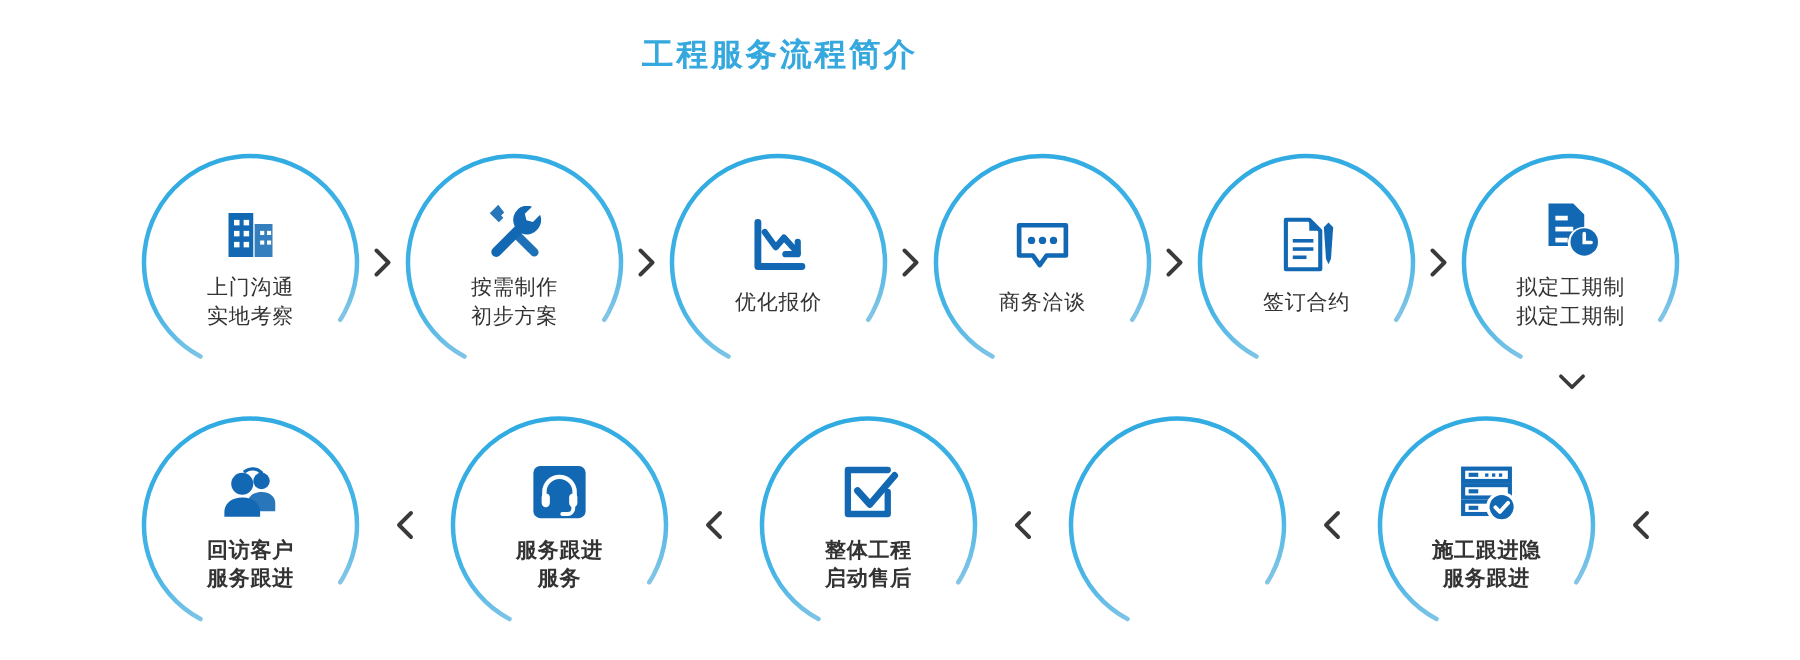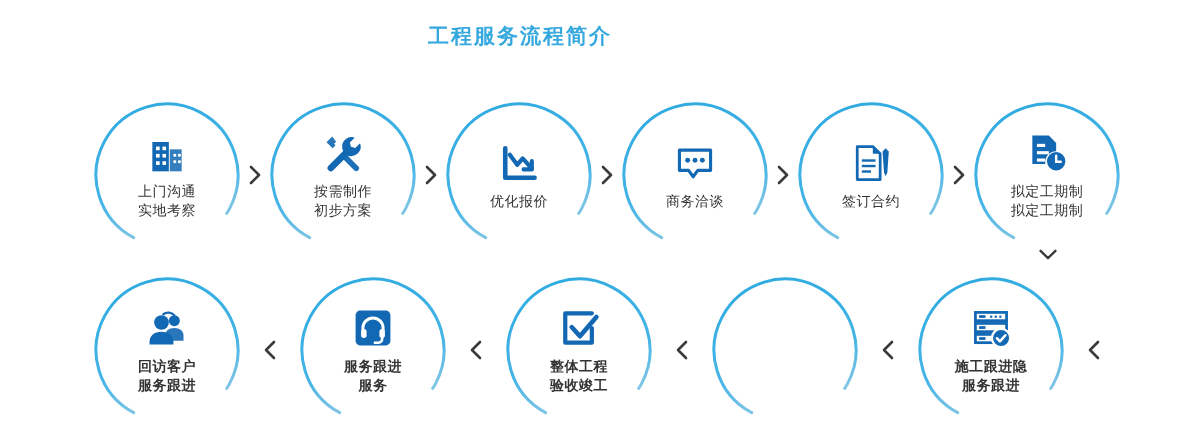--- a/index.html
+++ b/index.html
@@ -357,21 +357,21 @@
         </svg>
         <div class="node-inner">
           <span class="icon">
             <svg width="44" height="44" viewBox="0 0 48 48" fill="none" stroke="#1268B3">
               <path d="M38 8H9v32h29V24" stroke-width="4.6" stroke-linecap="round" stroke-linejoin="round"></path>
               <path d="M16 23l9 10 18-21" stroke-width="5" stroke-linecap="round" stroke-linejoin="round"></path>
             </svg>
           </span>
           <div class="label">
             <div>整体工程</div>
-            <div>验收竣工</div>
+            <div>启动售后</div>
           </div>
         </div>
       </div>
 
       <div class="conn">
         <svg class="chev" viewBox="0 0 14 22">
           <path d="M11 3 L3 11 L11 19" fill="none" stroke="currentColor" stroke-width="2.6" stroke-linecap="round" stroke-linejoin="round"></path>
         </svg>
       </div>
 

